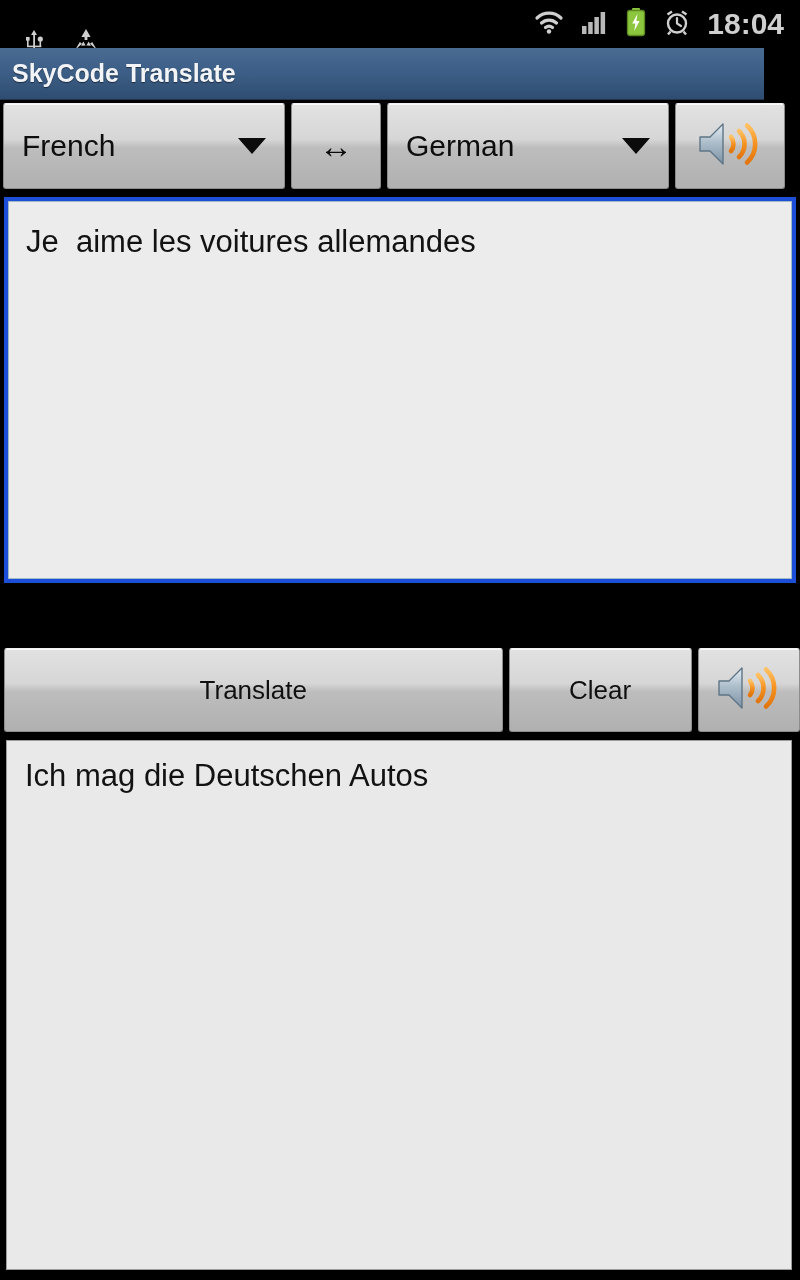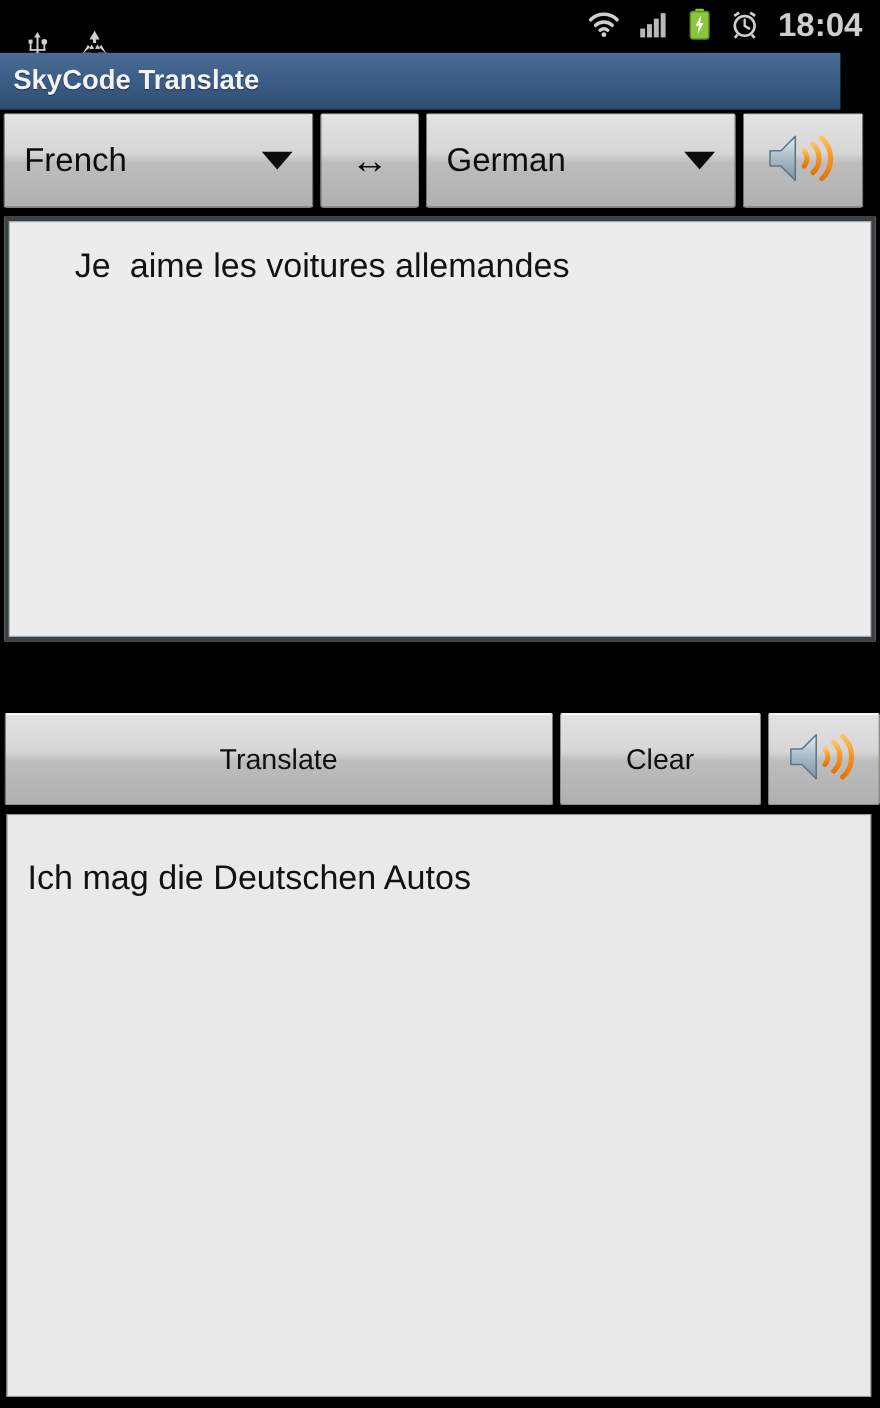--- a/index.html
+++ b/index.html
@@ -76,23 +76,22 @@
   .swap-glyph{ font-size:34px; font-weight:bold; color:#0b0b0b; line-height:1; }
   .speak-btn{ width:110px; height:86px; margin:0 3px; }
 
   
   .spk{ display:block; }
 
   
   .input-box{
     position:absolute; left:4px; top:197px; width:792px; height:386px;
     background:#ececec;
-    border:4px solid #404040;
+    border:4px solid #1d4ed8;
     box-shadow:inset 0 0 0 1px #9fb9c8;
-    padding-left:42px;
   }
   .input-text{
     color:#121212; font-size:31px;
     padding:22px 18px 0 18px;
     white-space:pre-wrap; word-break:break-word;
     line-height:1.2;
   }
 
   
   .action-row{
@@ -104,21 +103,21 @@
   #speak-out-btn{ width:114px; height:84px; }
 
   
   .output-box{
     position:absolute; left:6px; top:740px; width:786px; height:530px;
     background:#e9e9e9;
     border:1px solid #9c9c9c;
   }
   .output-text{
     color:#121212; font-size:31px;
-    padding:38px 18px 0 18px;
+    padding:16px 18px 0 18px;
     white-space:pre-wrap; word-break:break-word;
     line-height:1.2;
   }
 </style>
 </head>
 <body>
 
 <div class="statusbar">
   <div class="status-left">
     <span class="sb-icon">

